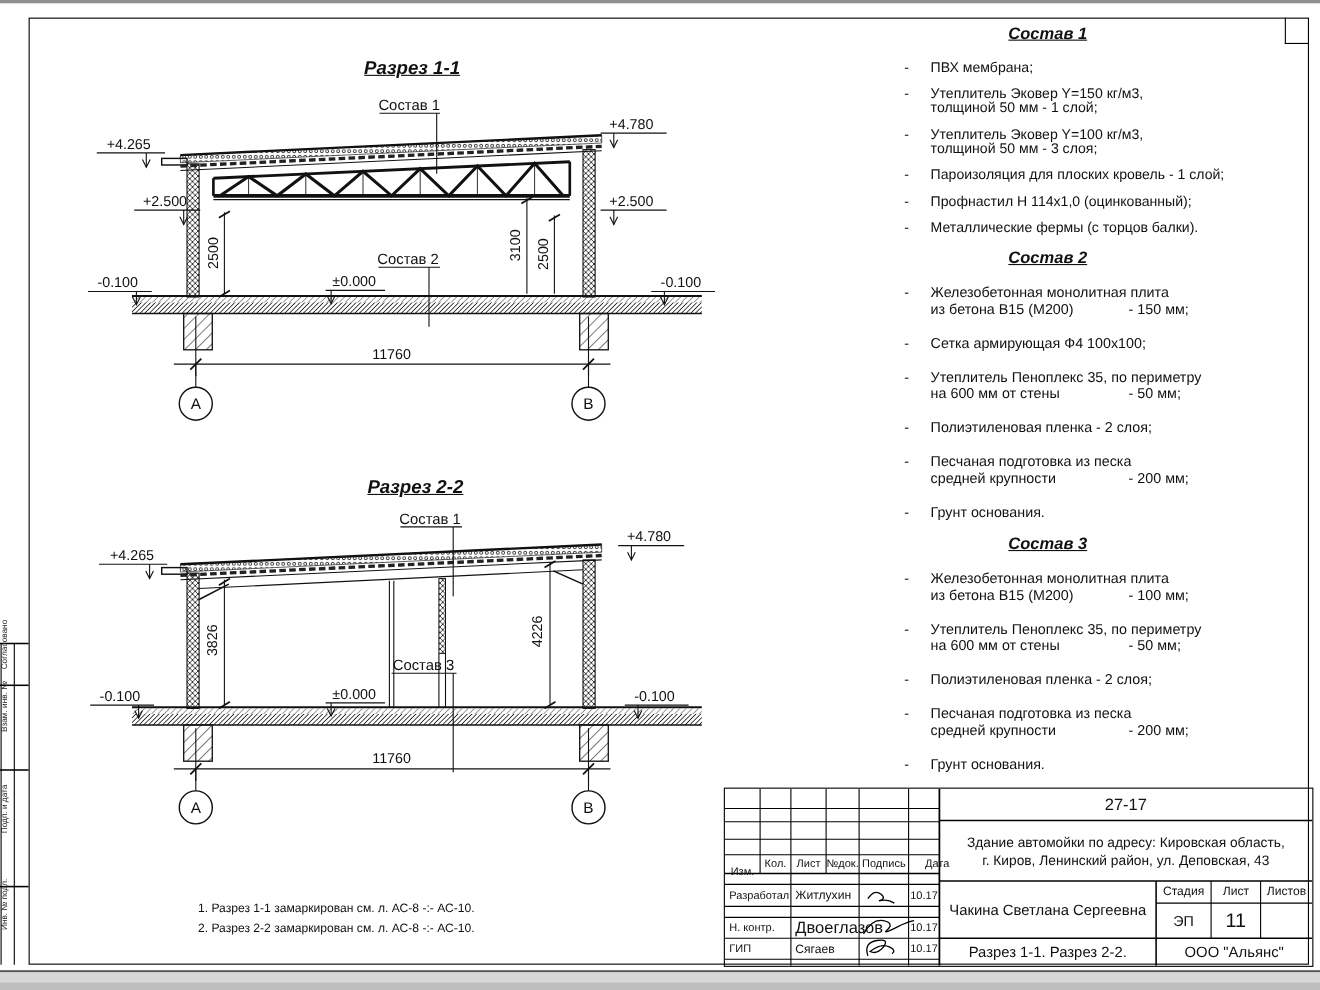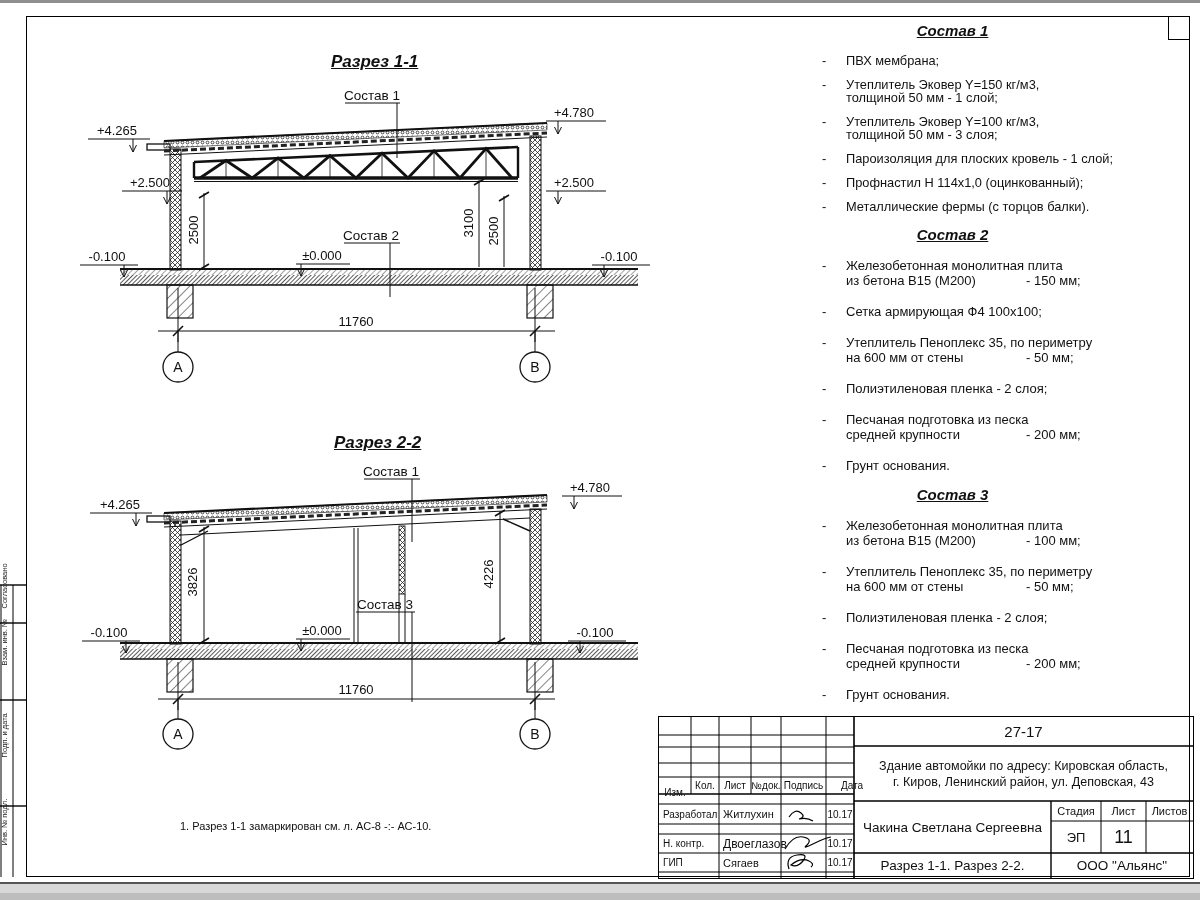--- a/index.html
+++ b/index.html
@@ -407,20 +407,21 @@
         <span class="cdash">-</span>
         <div class="clines">
           <div class="cline">Грунт основания.</div>
         </div>
       </div>
     </div>
 </div>
 
 <div class="abs notes">
   <div>1. Разрез 1-1 замаркирован см. л. АС-8 -:- АС-10.</div>
+  <div>2. Разрез 2-2 замаркирован см. л. АС-8 -:- АС-10.</div>
 </div>
 
 <div class="abs tb">
   <svg width="534" height="161">
     <g stroke="#000" stroke-width="1">
       <line x1="195" y1="0" x2="195" y2="161" stroke-width="1.6"></line>
       <line x1="60" y1="0" x2="60" y2="161"></line>
       <line x1="122" y1="0" x2="122" y2="161"></line>
       <line x1="167" y1="0" x2="167" y2="161"></line>
       <line x1="32" y1="0" x2="32" y2="77"></line>
@@ -462,21 +463,21 @@
   <div class="cell" style="left:32px;top:60px;width:28px;height:17px;font-size:10px;">Кол.</div>
   <div class="cell" style="left:60px;top:60px;width:32px;height:17px;font-size:10px;">Лист</div>
   <div class="cell" style="left:92px;top:60px;width:30px;height:17px;font-size:10px;">№док.</div>
   <div class="cell" style="left:122px;top:60px;width:45px;height:17px;font-size:10px;">Подпись</div>
   <div class="cell" style="left:167px;top:60px;width:28px;height:17px;font-size:10px;margin-left:12px;">Дата</div>
 
   <div class="cell left-al" style="left:0;top:87px;width:60px;height:20px;font-size:10px;">Разработал</div>
   <div class="cell left-al" style="left:60px;top:87px;width:62px;height:20px;font-size:11px;">Житлухин</div>
   <div class="cell" style="left:167px;top:87px;width:28px;height:20px;font-size:10px;">10.17</div>
   <div class="cell left-al" style="left:0;top:117px;width:60px;height:19px;font-size:10px;">Н. контр.</div>
-  <div class="cell left-al" style="left:60px;top:117px;width:62px;height:19px;font-size:12px;">Двоеглазов</div>
+  <div class="cell left-al" style="left:60px;top:117px;width:62px;height:19px;font-size:15px;">Двоеглазов</div>
   <div class="cell" style="left:167px;top:117px;width:28px;height:19px;font-size:10px;">10.17</div>
   <div class="cell left-al" style="left:0;top:136px;width:60px;height:19px;font-size:10px;">ГИП</div>
   <div class="cell left-al" style="left:60px;top:136px;width:62px;height:19px;font-size:11px;">Сягаев</div>
   <div class="cell" style="left:167px;top:136px;width:28px;height:19px;font-size:10px;">10.17</div>
 
   <div class="cell" style="left:195px;top:84px;width:197px;height:52px;font-size:13.5px;">Чакина Светлана Сергеевна</div>
 
   <div class="cell" style="left:392px;top:84px;width:50px;height:20px;font-size:11px;">Стадия</div>
   <div class="cell" style="left:442px;top:84px;width:45px;height:20px;font-size:11px;">Лист</div>
   <div class="cell" style="left:487px;top:84px;width:47px;height:20px;font-size:11px;">Листов</div>

